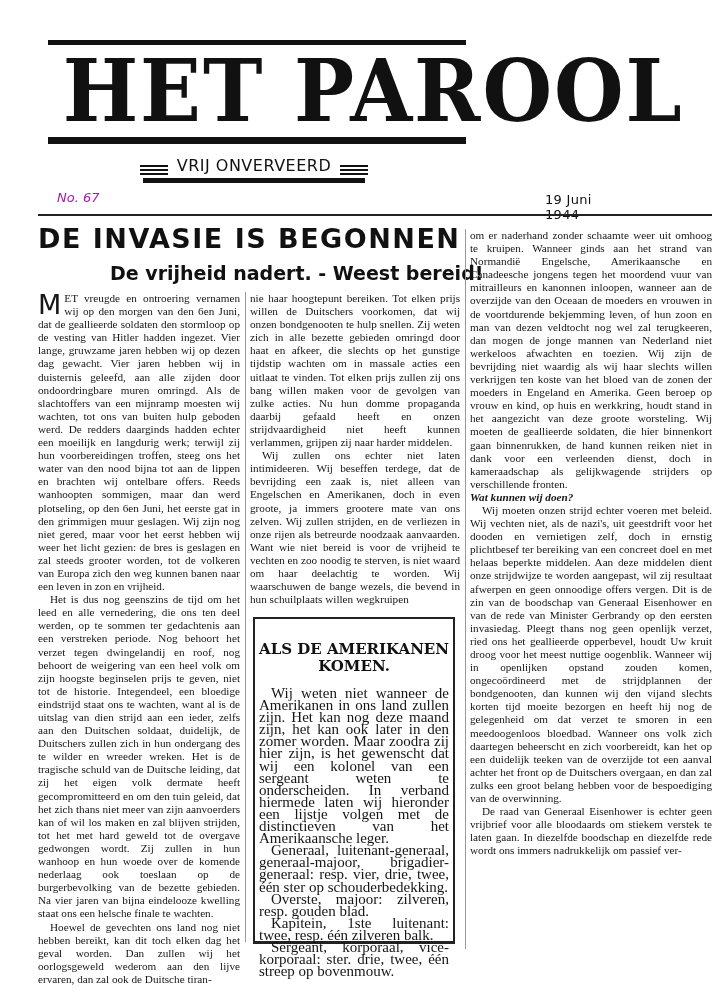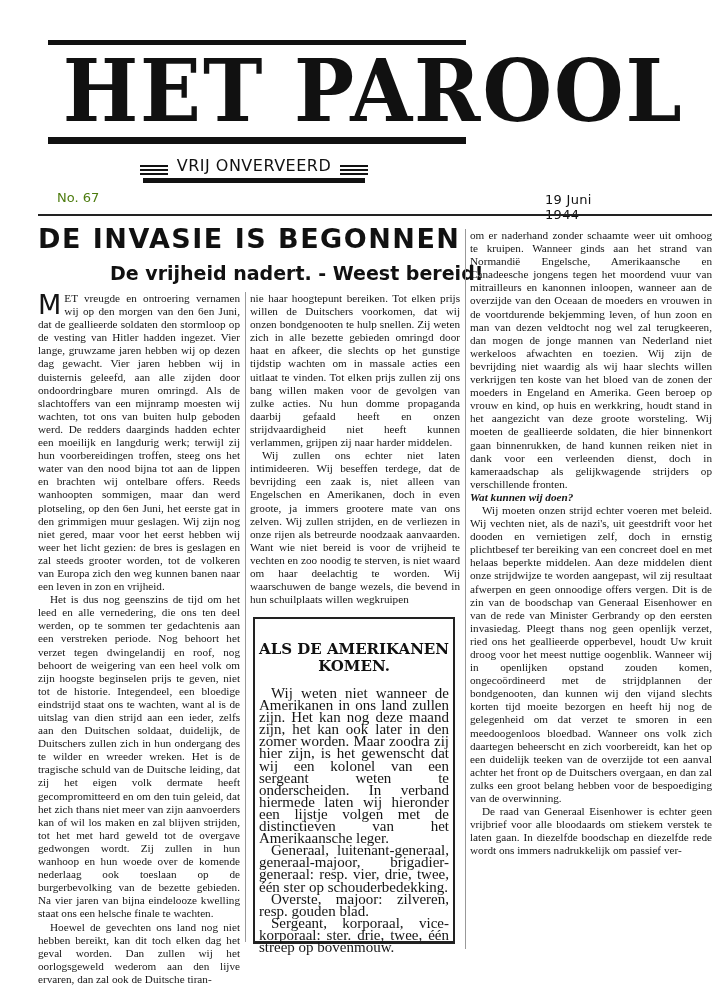--- a/index.html
+++ b/index.html
@@ -15,21 +15,21 @@
     font-family: "DejaVu Serif", serif; font-weight: bold; font-size: 86px;
     line-height: 94px; letter-spacing: 2px; text-align: center; color: #111;
     transform: scaleX(0.93); transform-origin: center; white-space: nowrap;
   }
   .mast-motto-row { position: absolute; left: 140px; top: 153px; width: 228px; height: 22px; display: flex; align-items: flex-end; justify-content: space-between; }
   .motto-lines { width: 28px; height: 10px; display: flex; flex-direction: column; justify-content: space-between; }
   .motto-lines i { display: block; height: 2px; background: #111; }
   .mast-motto { font-family: "DejaVu Sans", sans-serif; font-size: 16px; letter-spacing: 0.5px; font-weight: normal; color: #111; }
   .mast-underbar { position: absolute; left: 143px; top: 178px; width: 222px; height: 5px; background: #111; }
 
-  .issue-no { position: absolute; left: 57px; top: 190px; font-family: "DejaVu Sans", sans-serif; font-size: 13px; color: #4d7c0f; }
+  .issue-no { position: absolute; left: 57px; top: 190px; font-family: "DejaVu Sans", sans-serif; font-size: 13px; color: #a21caf; font-style: italic; }
   .issue-date { position: absolute; left: 545px; top: 192px; font-family: "DejaVu Sans", sans-serif; font-size: 13px; color: #111; letter-spacing: 0.3px; }
   .date-rule { position: absolute; left: 38px; top: 214px; width: 674px; height: 2px; background: #222; }
 
   
   .headline { position: absolute; left: 38px; top: 223px; width: 430px; font-family: "DejaVu Sans", sans-serif; font-weight: bold; font-size: 27px; letter-spacing: 1.5px; color: #111; white-space: nowrap; }
   .subhead { position: absolute; left: 110px; top: 262px; font-family: "DejaVu Sans", sans-serif; font-weight: bold; font-size: 19px; color: #111; white-space: nowrap; }
 
   
   .col { position: absolute; font-family: "Liberation Serif", serif; font-size: 11.2px; line-height: 13.1px; color: #151515; text-align: justify; }
   .col p { margin: 0; text-indent: 12px; }
@@ -94,20 +94,21 @@
     <p class="first">nie haar hoogtepunt bereiken. Tot elken prijs willen de Duitschers voorkomen, dat wij onzen bondgenooten te hulp snellen. Zij weten zich in alle bezette gebieden omringd door haat en afkeer, die slechts op het gunstige tijdstip wachten om in massale acties een uitlaat te vinden. Tot elken prijs zullen zij ons bang willen maken voor de gevolgen van zulke acties. Nu hun domme propaganda daarbij gefaald heeft en onzen strijdvaardigheid niet heeft kunnen verlammen, grijpen zij naar harder middelen.</p>
     <p>Wij zullen ons echter niet laten intimideeren. Wij beseffen terdege, dat de bevrijding een zaak is, niet alleen van Engelschen en Amerikanen, doch in even groote, ja immers grootere mate van ons zelven. Wij zullen strijden, en de verliezen in onze rijen als betreurde noodzaak aanvaarden. Want wie niet bereid is voor de vrijheid te vechten en zoo noodig te sterven, is niet waard om haar deelachtig te worden. Wij waarschuwen de bange wezels, die bevend in hun schuilplaats willen wegkruipen</p>
   </div>
 
   <div class="boxed">
     <div class="boxed-title">ALS DE AMERIKANEN KOMEN.</div>
     <div class="boxed-body">
       <p>Wij weten niet wanneer de Amerikanen in ons land zullen zijn. Het kan nog deze maand zijn, het kan ook later in den zomer worden. Maar zoodra zij hier zijn, is het gewenscht dat wij een kolonel van een sergeant weten te onderscheiden. In verband hiermede laten wij hieronder een lijstje volgen met de distinctieven van het Amerikaansche leger.</p>
       <p>Generaal, luitenant-generaal, generaal-majoor, brigadier-generaal: resp. vier, drie, twee, één ster op schouderbedekking.</p>
       <p>Overste, majoor: zilveren, resp. gouden blad.</p>
+      <p>Kapitein, 1ste luitenant: twee, resp. één zilveren balk.</p>
       <p>Sergeant, korporaal, vice-korporaal: ster. drie, twee, één streep op bovenmouw.</p>
     </div>
   </div>
 
   <div class="col col3">
     <p class="first">om er naderhand zonder schaamte weer uit omhoog te kruipen. Wanneer ginds aan het strand van Normandië Engelsche, Amerikaansche en Canadeesche jongens tegen het moordend vuur van mitrailleurs en kanonnen inloopen, wanneer aan de overzijde van den Oceaan de moeders en vrouwen in de voortdurende bekjemming leven, of hun zoon en man van dezen veldtocht nog wel zal terugkeeren, dan mogen de jonge mannen van Nederland niet werkeloos afwachten en toezien. Wij zijn de bevrijding niet waardig als wij haar slechts willen verkrijgen ten koste van het bloed van de zonen der moeders in Engeland en Amerika. Geen beroep op vrouw en kind, op huis en werkkring, houdt stand in het aangezicht van deze groote worsteling. Wij moeten de geallieerde soldaten, die hier binnenkort gaan binnenrukken, de hand kunnen reiken niet in dank voor een verleenden dienst, doch in kameraadschap als gelijkwagende strijders op verschillende fronten.</p>
     <p class="subtitle-italic">Wat kunnen wij doen?</p>
     <p>Wij moeten onzen strijd echter voeren met beleid. Wij vechten niet, als de nazi's, uit geestdrift voor het dooden en vernietigen zelf, doch in ernstig plichtbesef ter bereiking van een concreet doel en met helaas beperkte middelen. Aan deze middelen dient onze strijdwijze te worden aangepast, wil zij resultaat afwerpen en geen onnoodige offers vergen. Dit is de zin van de boodschap van Generaal Eisenhower en van de rede van Minister Gerbrandy op den eersten invasiedag. Pleegt thans nog geen openlijk verzet, ried ons het geallieerde opperbevel, houdt Uw kruit droog voor het meest nuttige oogenblik. Wanneer wij in openlijken opstand zouden komen, ongecoördineerd met de strijdplannen der bondgenooten, dan kunnen wij den vijand slechts korten tijd moeite bezorgen en heeft hij nog de gelegenheid om dat verzet te smoren in een meedoogenloos bloedbad. Wanneer ons volk zich daartegen beheerscht en zich voorbereidt, kan het op een duidelijk teeken van de overzijde tot een aanval achter het front op de Duitschers overgaan, en dan zal zulks een groot belang hebben voor de bespoediging van de overwinning.</p>
     <p>De raad van Generaal Eisenhower is echter geen vrijbrief voor alle bloodaards om stiekem verstek te laten gaan. In diezelfde boodschap en diezelfde rede wordt ons immers nadrukkelijk om passief ver-</p>
   </div>

